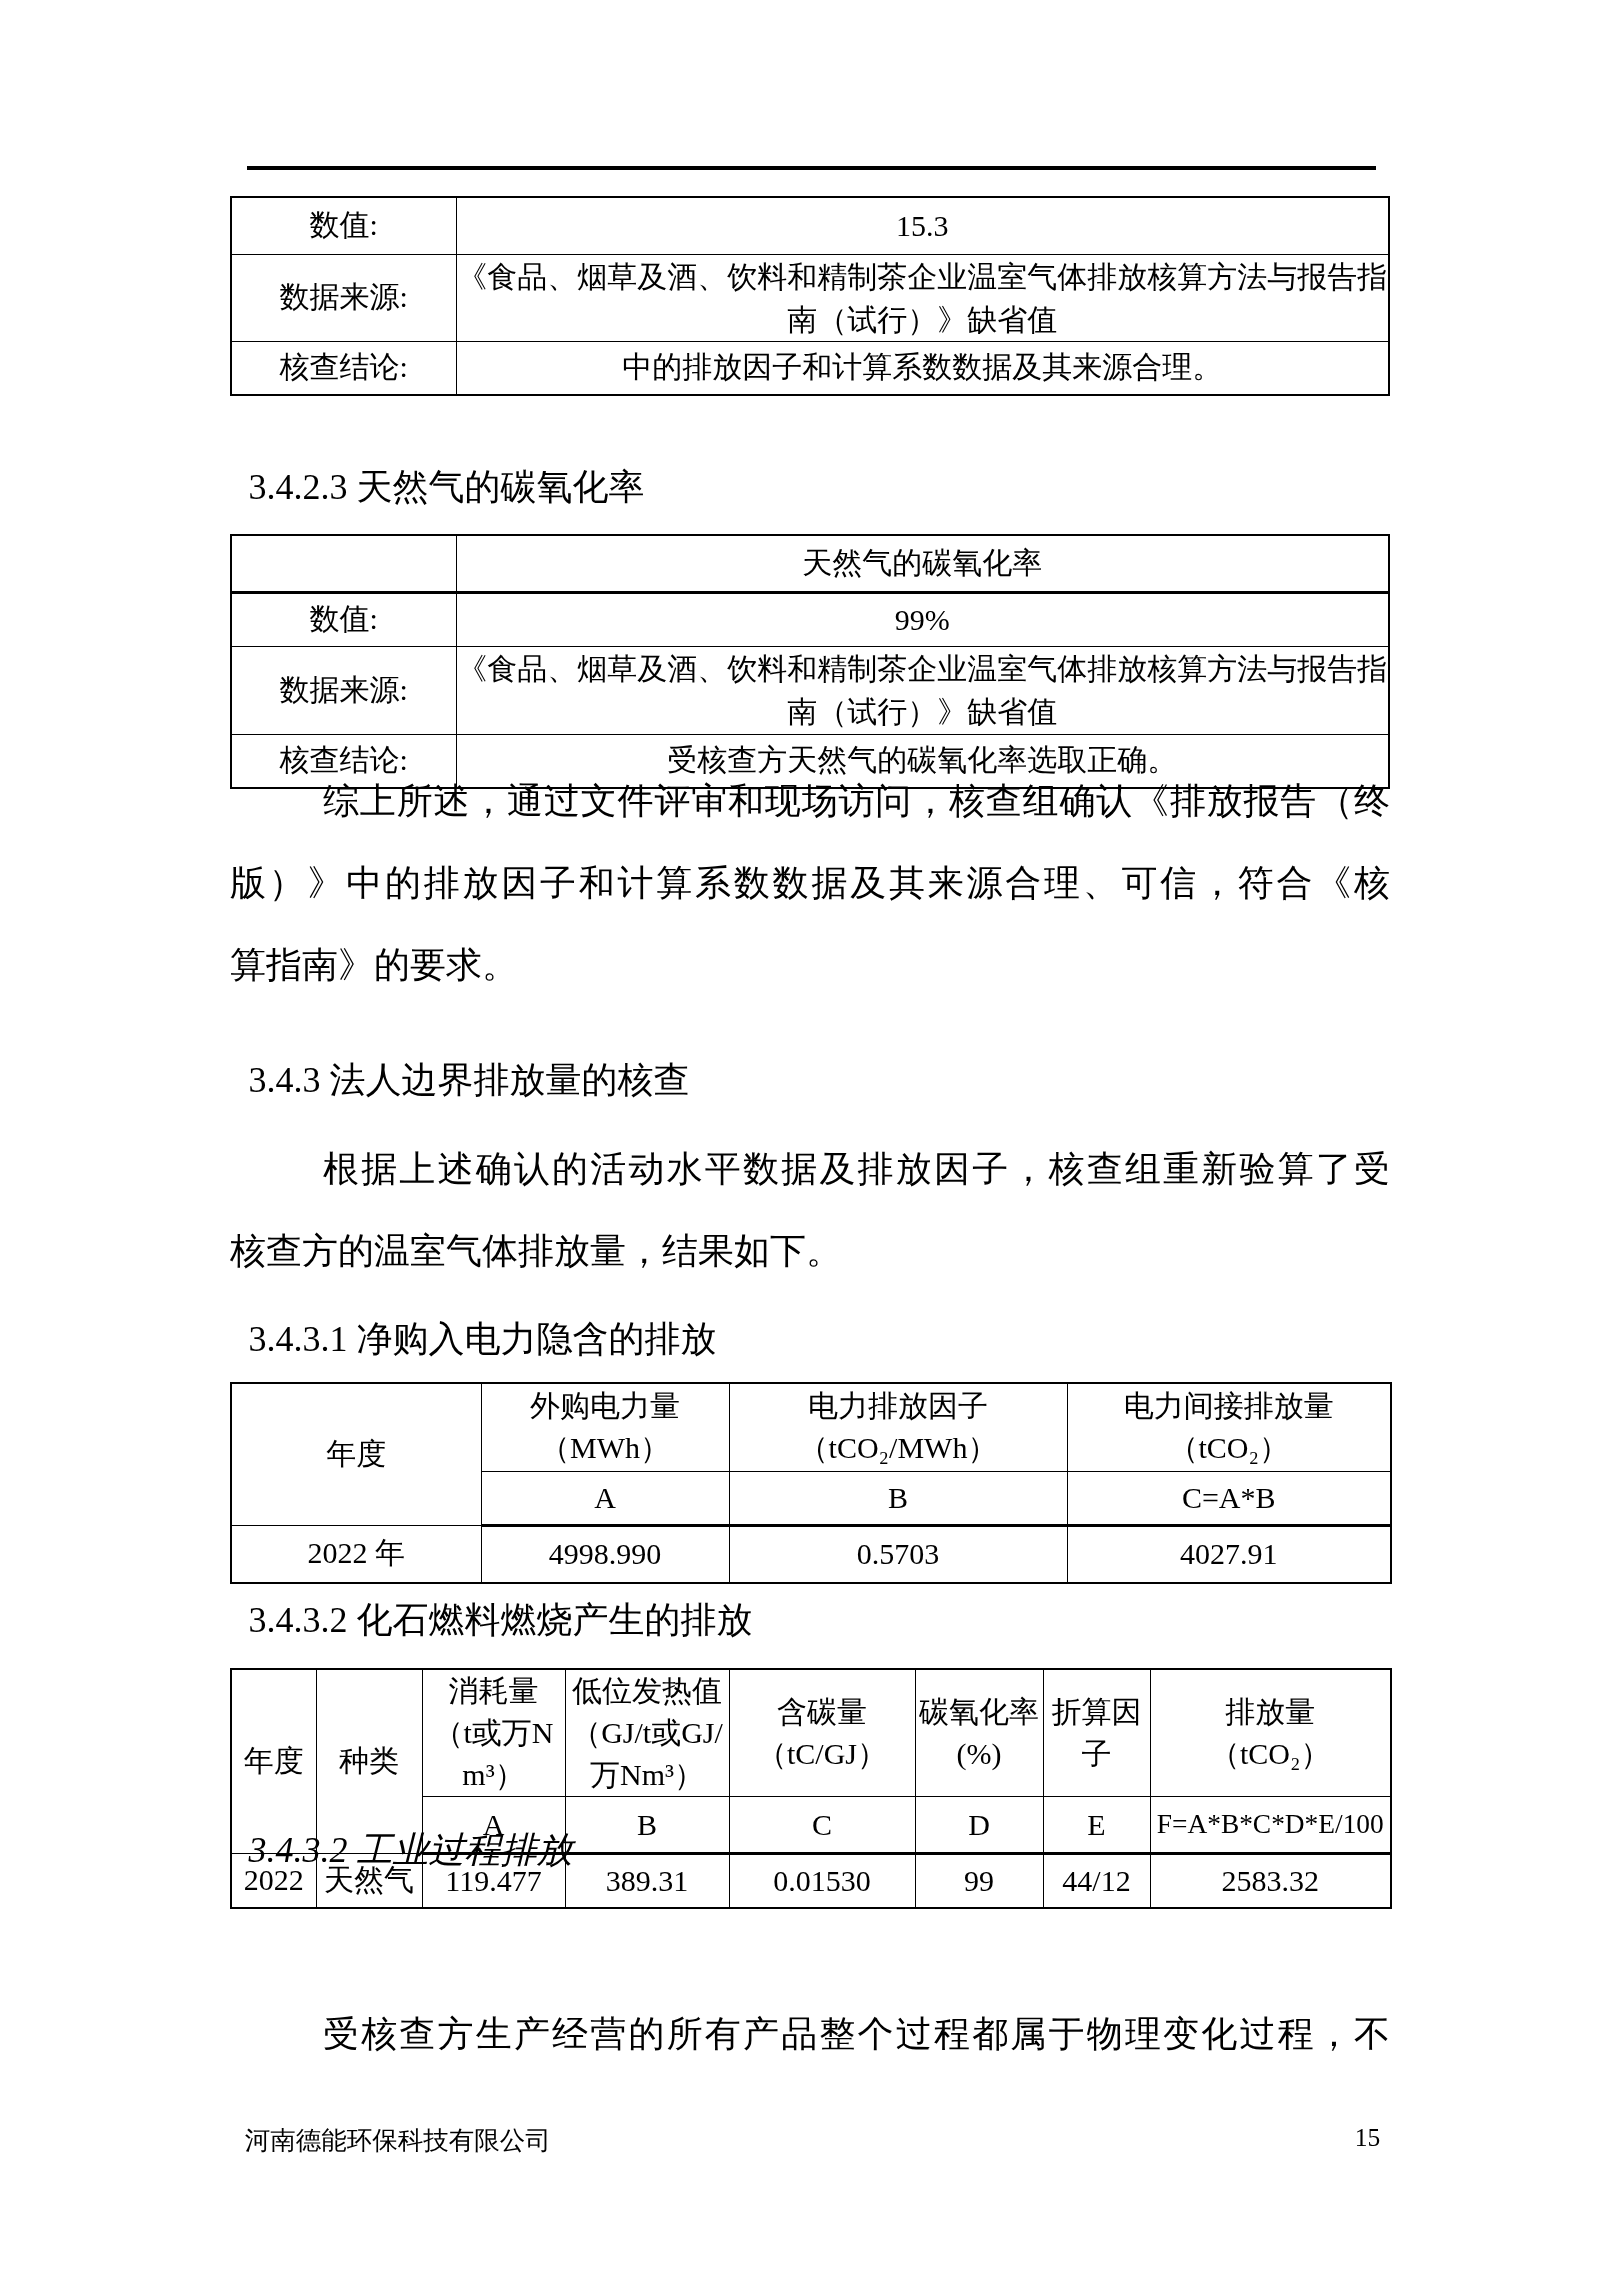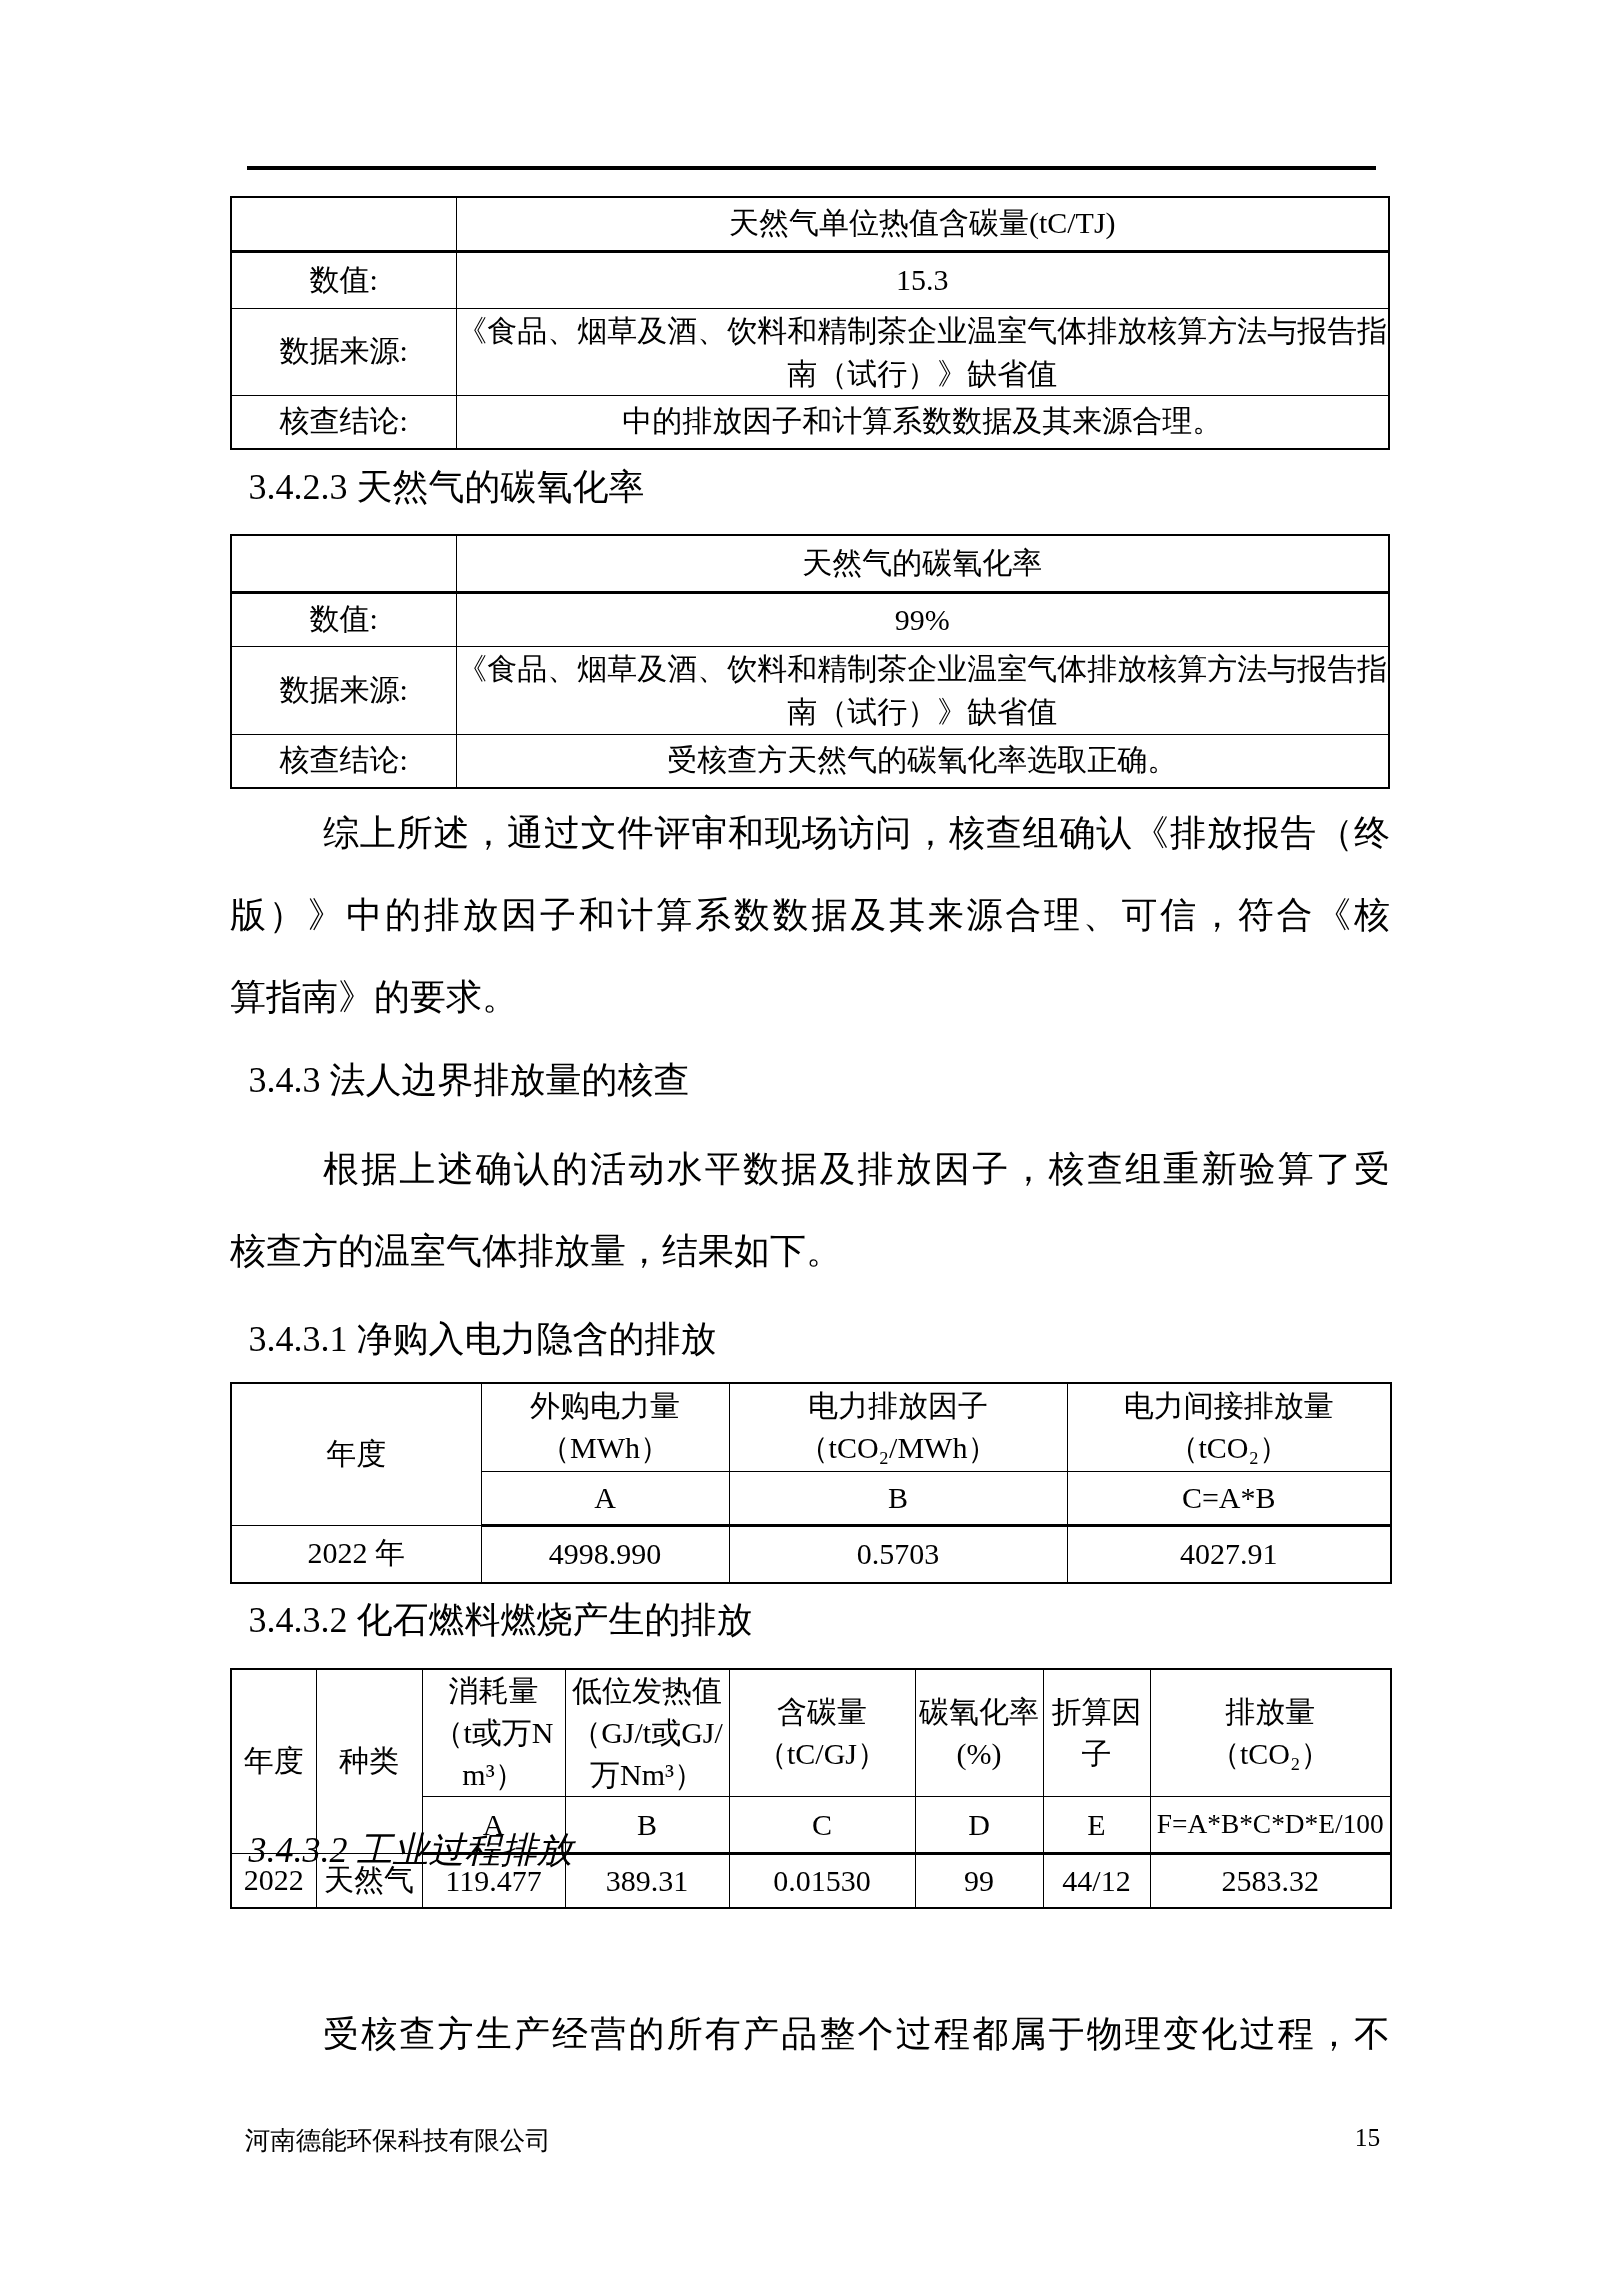--- a/index.html
+++ b/index.html
@@ -33,24 +33,20 @@
 <div class="page">
 
   <div class="rule"></div>
 
   <table class="t" style="top:196px;">
     <colgroup>
         <col style="width:225px">
         <col>
       </colgroup>
     <tbody>
-        <tr class="r-head" style="height:54px">
-      <td></td>
-      <td>天然气单位热值含碳量(tC/TJ)</td>
-    </tr>
     <tr style="height:57px">
       <td>数值:</td>
       <td>15.3</td>
     </tr>
     <tr style="height:87px">
       <td>数据来源:</td>
       <td class="src">《食品、烟草及酒、饮料和精制茶企业温室气体排放核算方法与报告指南（试行）》缺省值</td>
     </tr>
     <tr style="height:54px">
       <td>核查结论:</td>
@@ -79,21 +75,21 @@
       <td>数据来源:</td>
       <td class="src">《食品、烟草及酒、饮料和精制茶企业温室气体排放核算方法与报告指南（试行）》缺省值</td>
     </tr>
     <tr style="height:54px">
       <td>核查结论:</td>
       <td class="left">受核查方天然气的碳氧化率选取正确。</td>
     </tr>
   </tbody>
     </table>
 
-  <div class="blk para" style="top:792px;">
+  <div class="blk para" style="top:760px;">
     <div class="line fill indent">综上所述，通过文件评审和现场访问，核查组确认《排放报告（终</div>
     <div class="line fill">版）》中的排放因子和计算系数数据及其来源合理、可信，符合《核</div>
     <div class="line">算指南》的要求。</div>
   </div>
 
   <div class="blk heading" style="top:1059px;">3.4.3 法人边界排放量的核查</div>
 
   <div class="blk para" style="top:1128px;">
     <div class="line fill indent">根据上述确认的活动水平数据及排放因子，核查组重新验算了受</div>
     <div class="line">核查方的温室气体排放量，结果如下。</div>

